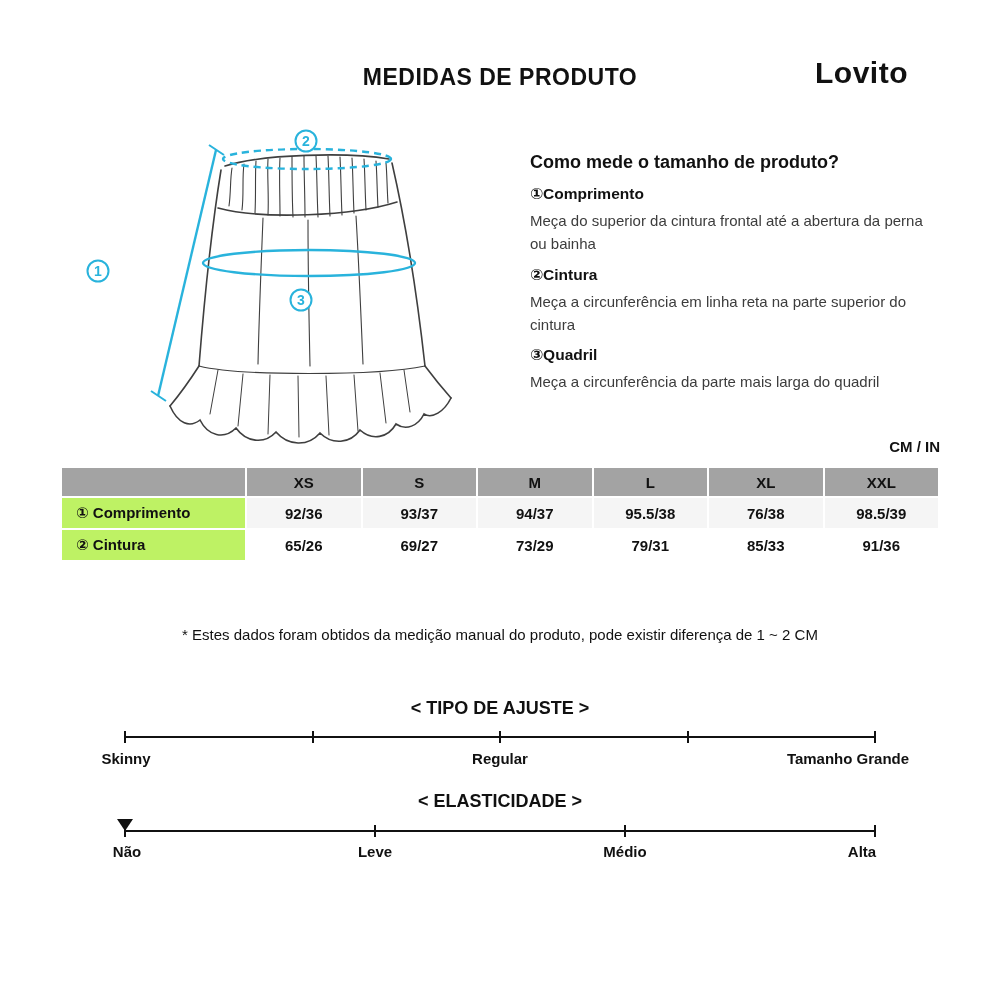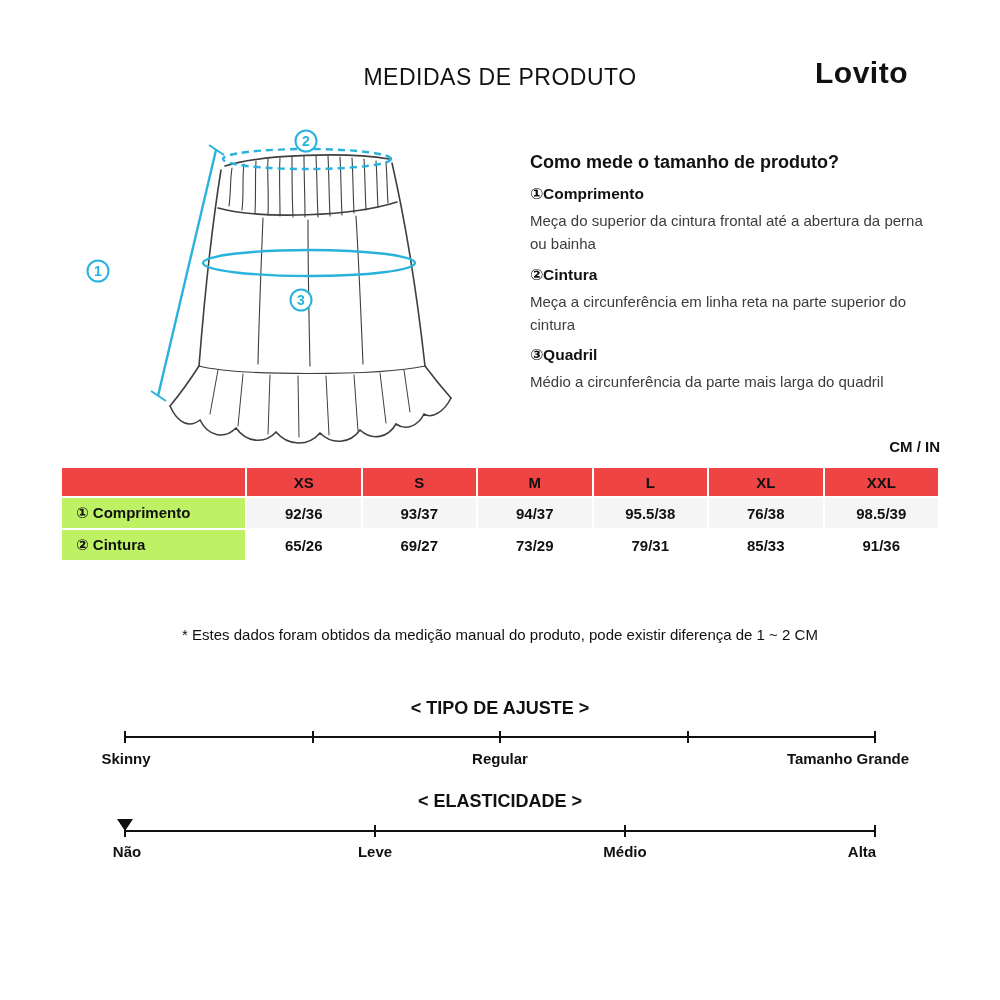--- a/index.html
+++ b/index.html
@@ -2,39 +2,39 @@
 <html><head>
 <meta charset="utf-8">
 <style>
   * { margin:0; padding:0; box-sizing:border-box; }
   html,body { width:1000px; height:1000px; background:#ffffff;
               font-family:"Liberation Sans","DejaVu Sans",sans-serif; color:#111; }
   .abs { position:absolute; }
 
   
   .page-title { left:0; top:64px; width:1000px; text-align:center;
-                font-size:23px; font-weight:normal; letter-spacing:.5px; }
+                font-size:23px; font-weight:bold; letter-spacing:.5px; }
   .brand { left:815px; top:56px; font-size:30px; font-weight:bold; letter-spacing:.5px; }
 
   
   .diagram { left:58px; top:128px; }
 
   
   .howto { left:530px; top:152px; width:400px; }
   .howto h2 { font-size:18px; font-weight:bold; margin-bottom:12px; }
   .guide-item h3 { font-size:15.5px; font-weight:bold; margin:10px 0 6px; }
   .guide-item p { font-size:15px; color:#3c3c3c; line-height:1.55; }
 
   
   .unit { left:0; top:438px; width:940px; text-align:right; font-size:15px; font-weight:bold; }
   .size-table { left:60px; top:466px; width:880px; border-collapse:collapse; table-layout:fixed; }
   .size-table col.c0 { width:185px; }
   .size-table th, .size-table td { border:2px solid #fff; font-size:15px; font-weight:bold;
                                    text-align:center; height:32px; }
-  .size-table thead th { background:#ef4444; height:30px; }
+  .size-table thead th { background:#a3a3a3; height:30px; }
   .size-table tbody th { background:#bef264; text-align:left; padding-left:14px; }
   .size-table tbody tr:nth-child(odd) td { background:#f5f5f5; }
   .size-table tbody tr:nth-child(even) td { background:#ffffff; }
 
   .note { left:0; top:626px; width:1000px; text-align:center; font-size:15px; font-weight:normal; }
 
   
   .scale-title { left:0; width:1000px; text-align:center; font-size:18px; font-weight:bold; }
   .scale-line { left:125px; width:750px; height:2px; background:#111; }
   .tick { position:absolute; width:2px; height:12px; top:-5px; background:#111;
@@ -90,21 +90,21 @@
   <div class="guide-item">
     <h3>①Comprimento</h3>
     <p>Meça do superior da cintura frontal até a abertura da perna ou bainha</p>
   </div>
   <div class="guide-item">
     <h3>②Cintura</h3>
     <p>Meça a circunferência em linha reta na parte superior do cintura</p>
   </div>
   <div class="guide-item">
     <h3>③Quadril</h3>
-    <p>Médio a circunferência da parte mais larga do quadril</p>
+    <p>Meça a circunferência da parte mais larga do quadril</p>
   </div>
 </section>
 
 <div class="abs unit">CM / IN</div>
 
 <table class="abs size-table">
   <colgroup>
       <col class="c0">
       <col>
       <col>

